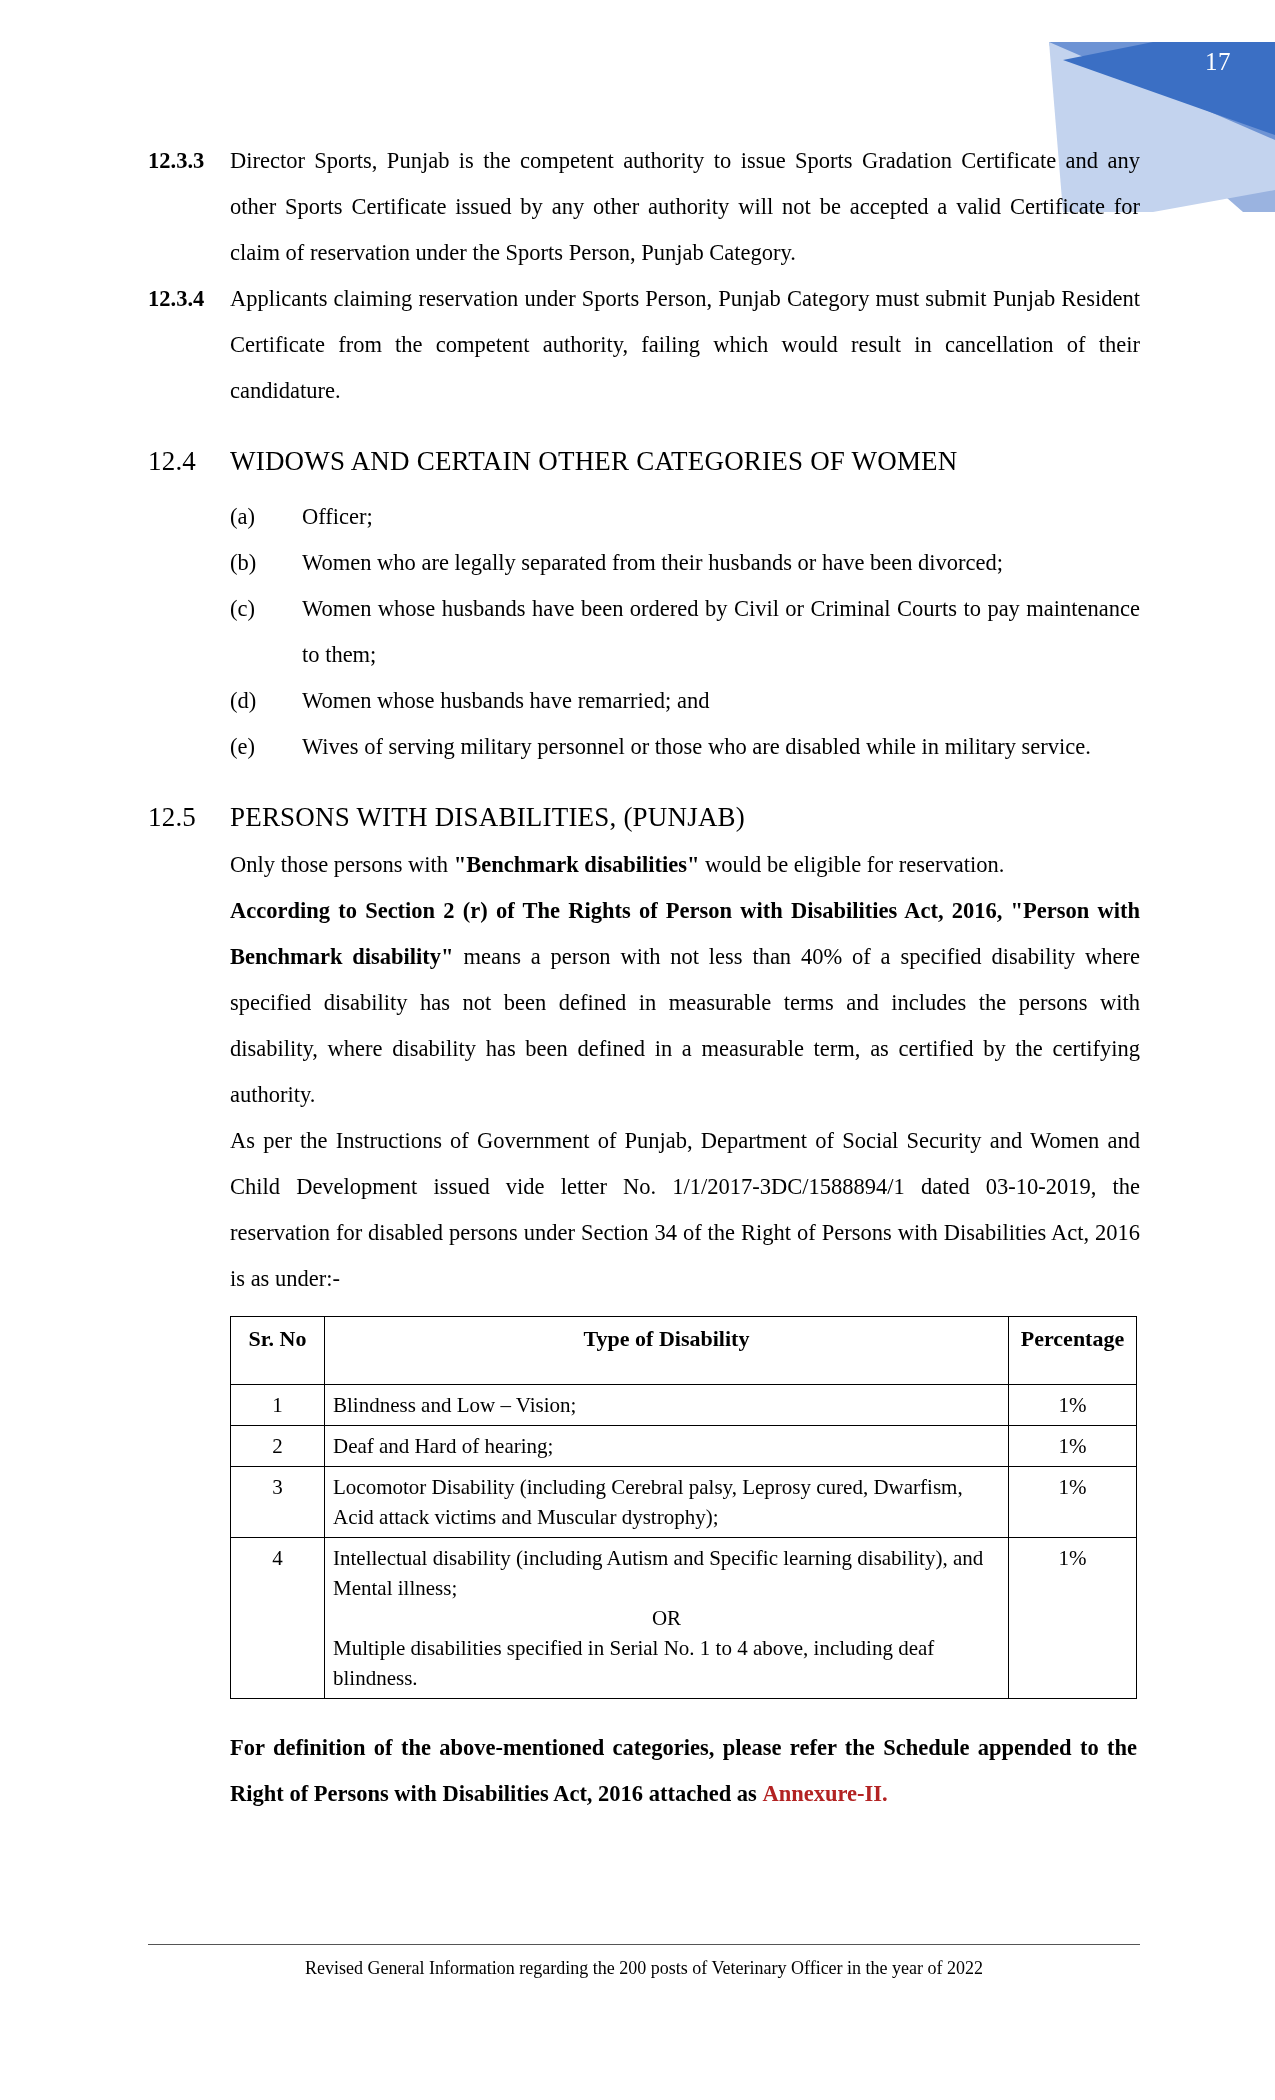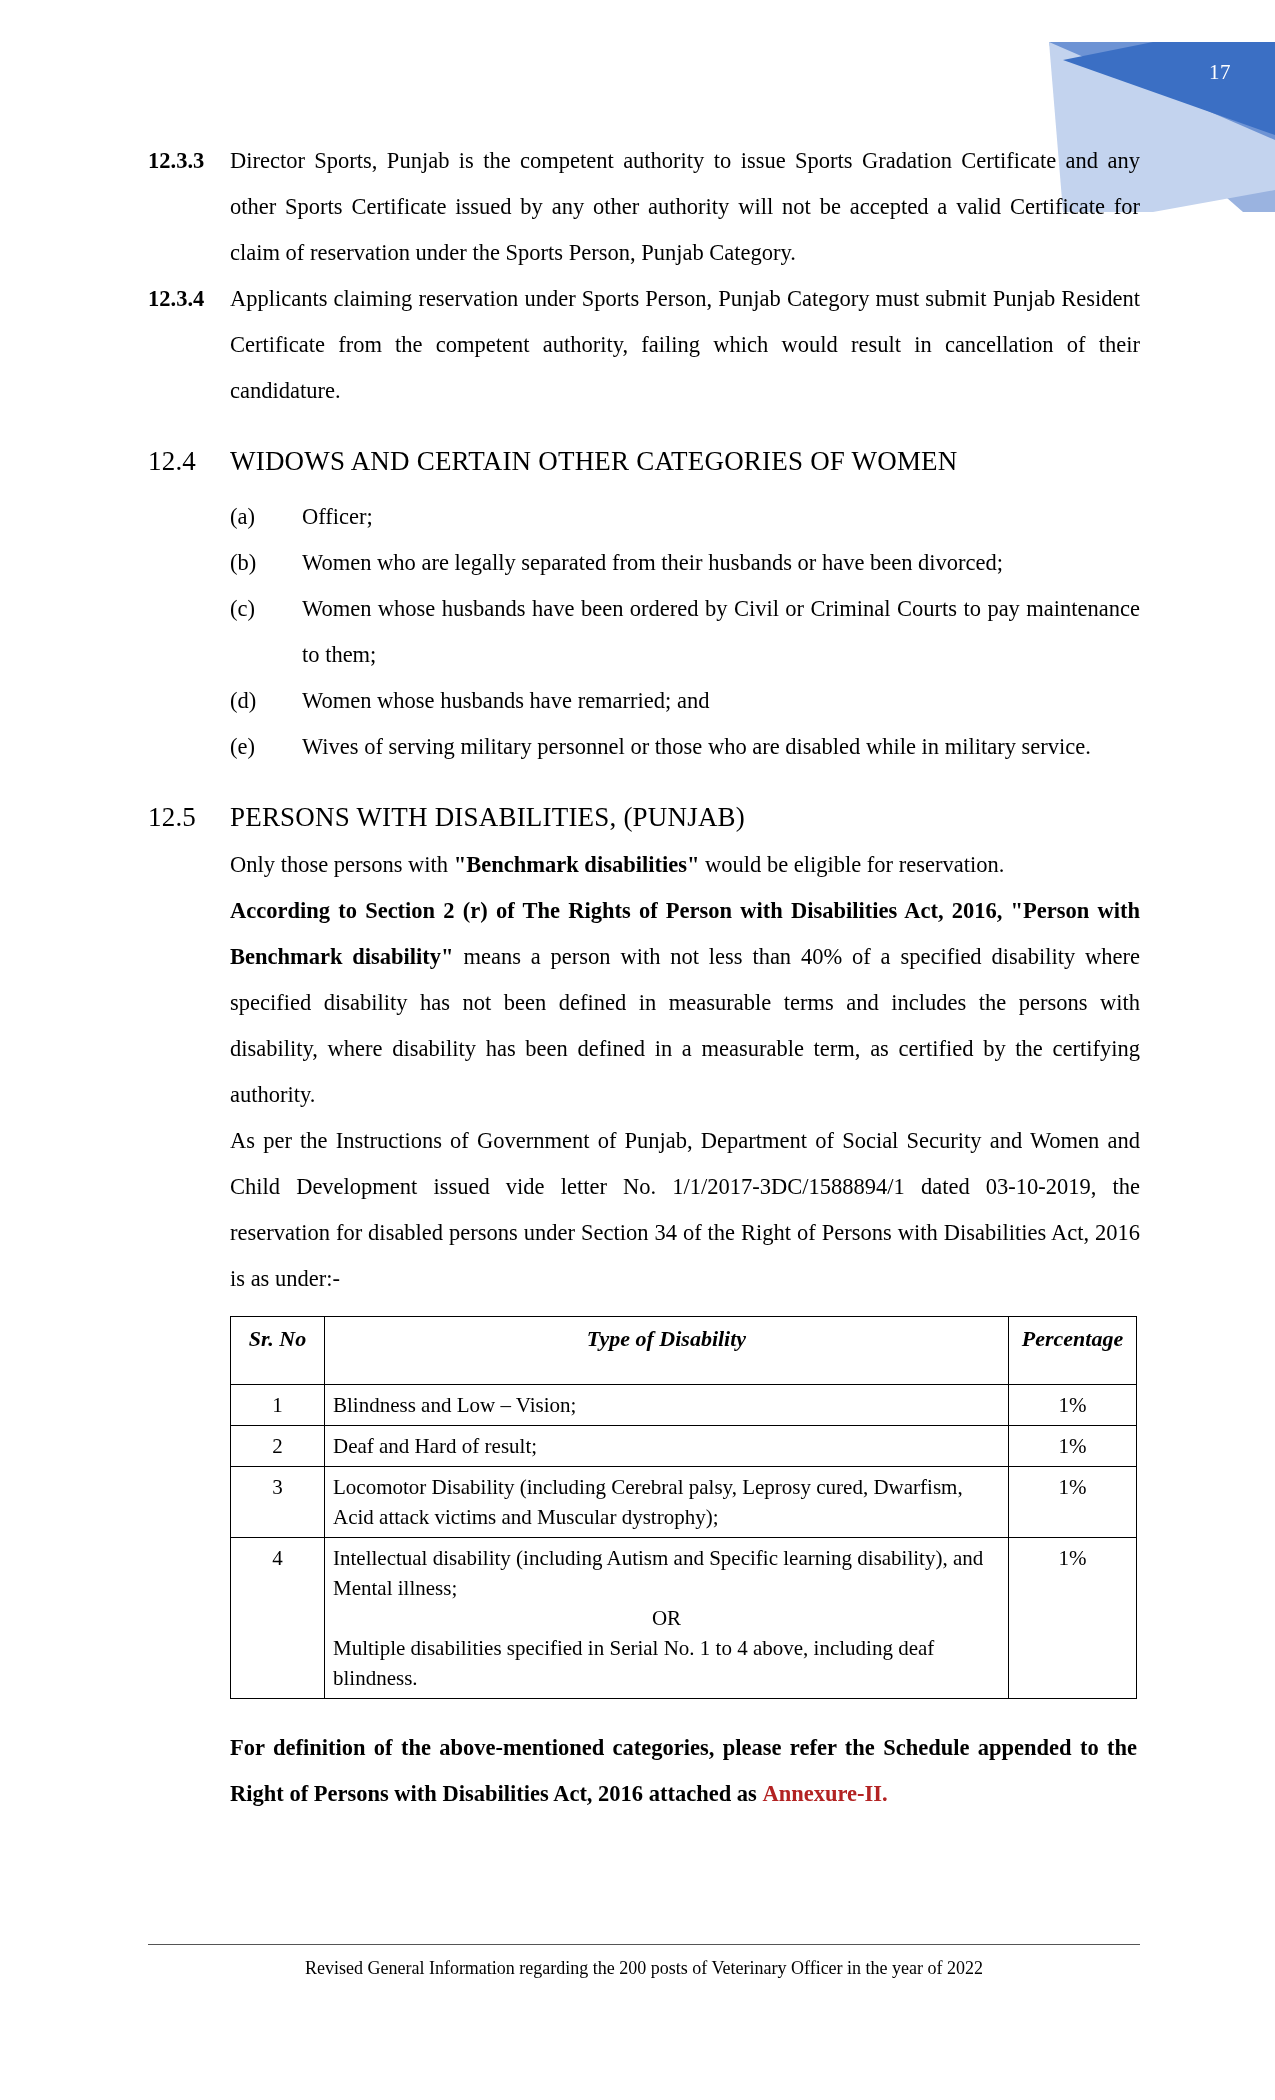--- a/index.html
+++ b/index.html
@@ -23,24 +23,24 @@
     top: 0;
     right: 0;
     width: 272px;
     height: 212px;
     overflow: hidden;
     pointer-events: none;
   }
   .corner-banner svg { display: block; }
   .page-number {
     position: absolute;
-    top: 60px;
+    top: 48px;
     right: 44px;
     color: #ffffff;
-    font-size: 21px;
+    font-size: 25px;
     font-family: "Liberation Serif", serif;
     letter-spacing: 0.5px;
     z-index: 5;
   }
 
   
   .page {
     position: absolute;
     left: 0;
     top: 0;
@@ -140,21 +140,20 @@
     vertical-align: top;
     padding: 5px 8px 5px 8px;
   }
   table.disab th {
     font-weight: bold;
     text-align: center;
     font-size: 22px;
     height: 68px;
     vertical-align: top;
     padding-top: 7px;
-    font-style: italic;
   }
   .col-sr  { width: 94px; text-align: center; }
   .col-pct { width: 128px; text-align: center; }
   td.col-sr  { text-align: center; }
   td.col-pct { text-align: center; }
   td.type { text-align: left; }
   .or-line { text-align: center; display: block; }
 
   
   .closing {
@@ -268,21 +267,21 @@
           </tr>
         </thead>
         <tbody>
           <tr>
             <td class="col-sr">1</td>
             <td class="type">Blindness and Low – Vision;</td>
             <td class="col-pct">1%</td>
           </tr>
           <tr>
             <td class="col-sr">2</td>
-            <td class="type">Deaf and Hard of result;</td>
+            <td class="type">Deaf and Hard of hearing;</td>
             <td class="col-pct">1%</td>
           </tr>
           <tr>
             <td class="col-sr">3</td>
             <td class="type">Locomotor Disability (including Cerebral palsy, Leprosy  cured, Dwarfism, Acid attack victims and Muscular dystrophy);</td>
             <td class="col-pct">1%</td>
           </tr>
           <tr>
             <td class="col-sr">4</td>
             <td class="type">

